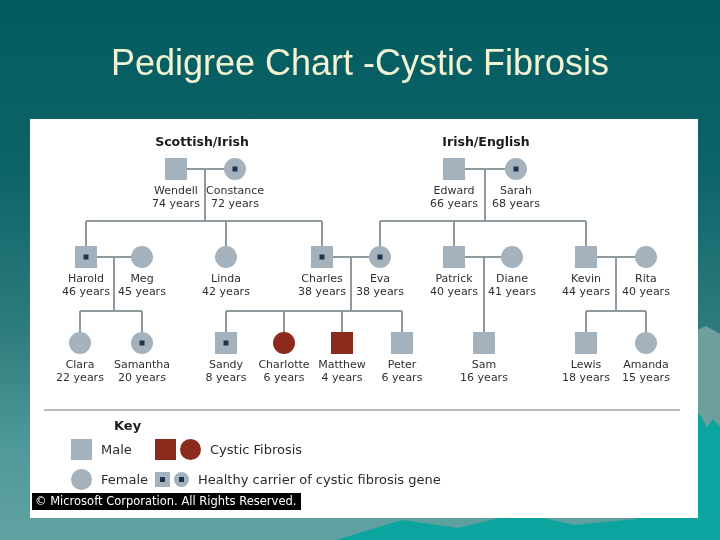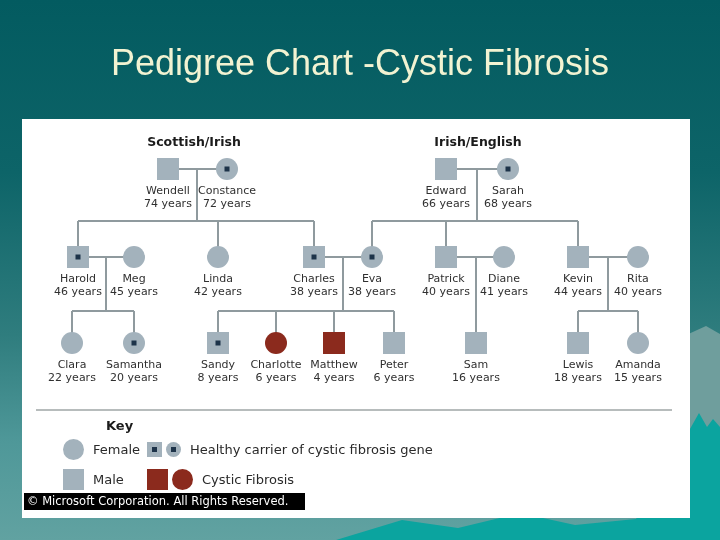--- a/index.html
+++ b/index.html
@@ -3,38 +3,38 @@
 <meta charset="utf-8">
 <style>
   html,body{margin:0;padding:0;}
   body{width:720px;height:540px;font-family:"DejaVu Sans",sans-serif;}
   .slide{position:relative;width:720px;height:540px;overflow:hidden;
     background:linear-gradient(180deg,#035b60 0%,#0d6468 32%,#2f7d7e 62%,#4f9899 82%,#61a2a1 100%);}
   .deco{position:absolute;left:0;top:0;z-index:1;}
   .title{position:absolute;z-index:2;left:0;top:42px;width:720px;margin:0;text-align:center;
     font-family:"Liberation Sans",sans-serif;font-weight:400;font-size:36px;letter-spacing:0px;
     color:#f2f3d2;}
-  .panel{position:absolute;z-index:3;left:22px;top:119px;width:668px;height:399px;background:#ffffff;}
+  .panel{position:absolute;z-index:3;left:30px;top:119px;width:668px;height:399px;background:#ffffff;}
   #pedigree-svg{position:absolute;left:0;top:0;}
   #pedigree-svg text{font-family:"DejaVu Sans",sans-serif;}
   .divider{position:absolute;left:14px;top:290px;width:636px;height:2px;background:#b7bcbc;}
   .key{position:absolute;left:41px;top:300px;width:600px;color:#303030;}
   .key-title{margin-left:43px;font-size:13px;font-weight:bold;color:#1b1b1b;line-height:14px;}
   .key-row{display:grid;grid-template-columns:84px auto;align-items:center;height:28px;margin-top:2px;}
   .kcol{display:flex;align-items:center;}
   .ksym{display:inline-block;background:#a3b2bc;flex:none;}
   .sq{width:21px;height:21px;}
   .ci{width:21px;height:21px;border-radius:50%;}
   .red{background:#8b2a1d;}
   .sm{width:15px;height:15px;position:relative;}
   .sm .dot{position:absolute;left:5px;top:5px;width:5px;height:5px;background:#1d3349;}
   .gap{margin-left:4px;}
   .klabel{margin-left:9px;font-size:13px;color:#2a2a2a;white-space:nowrap;}
   .copyright{position:absolute;left:2px;top:374px;background:#000000;color:#ffffff;
-    font-size:11.5px;line-height:16px;padding:0 17px 1px 3px;white-space:nowrap;}
+    font-size:11.5px;line-height:16px;padding:0 5px 1px 3px;white-space:nowrap;}
 </style>
 </head>
 <body>
 
 <div class="slide">
 
   <svg class="deco" width="720" height="540" viewBox="0 0 720 540">
     <polygon points="684,336 706,326 720,334 720,540 684,540" fill="#6f9e9d"></polygon>
     <polygon fill="#0ba49f" points="336,540 402,520 458,528 520,513 575,525 636,519 686,436 699,413 707,427 713,419 720,427 720,540"></polygon>
   </svg>
@@ -153,42 +153,42 @@
         <text x="616" y="262" fill="#303030" font-size="11" text-anchor="middle">15 years</text>
       </svg>
 
     <div class="divider"></div>
 
     <div class="key">
       <div class="key-title">Key</div>
 
       <div class="key-row">
         <span class="kcol">
+          <span class="ksym sq"></span>
+          <span class="klabel">Male</span>
+        </span>
+        <span class="kcol">
+          <span class="ksym sq red"></span>
+          <span class="ksym ci red gap"></span>
+          <span class="klabel">Cystic Fibrosis</span>
+        </span>
+      </div>
+
+      <div class="key-row">
+        <span class="kcol">
           <span class="ksym ci"></span>
           <span class="klabel">Female</span>
         </span>
         <span class="kcol">
           <span class="ksym sq sm">
               <i class="dot"></i>
             </span>
           <span class="ksym ci sm gap">
               <i class="dot"></i>
             </span>
           <span class="klabel">Healthy carrier of cystic fibrosis gene</span>
         </span>
       </div>
-
-      <div class="key-row">
-        <span class="kcol">
-          <span class="ksym sq"></span>
-          <span class="klabel">Male</span>
-        </span>
-        <span class="kcol">
-          <span class="ksym sq red"></span>
-          <span class="ksym ci red gap"></span>
-          <span class="klabel">Cystic Fibrosis</span>
-        </span>
-      </div>
     </div>
 
     <div class="copyright">© Microsoft Corporation. All Rights Reserved.</div>
   </div>
 </div>
 
 </body></html>

